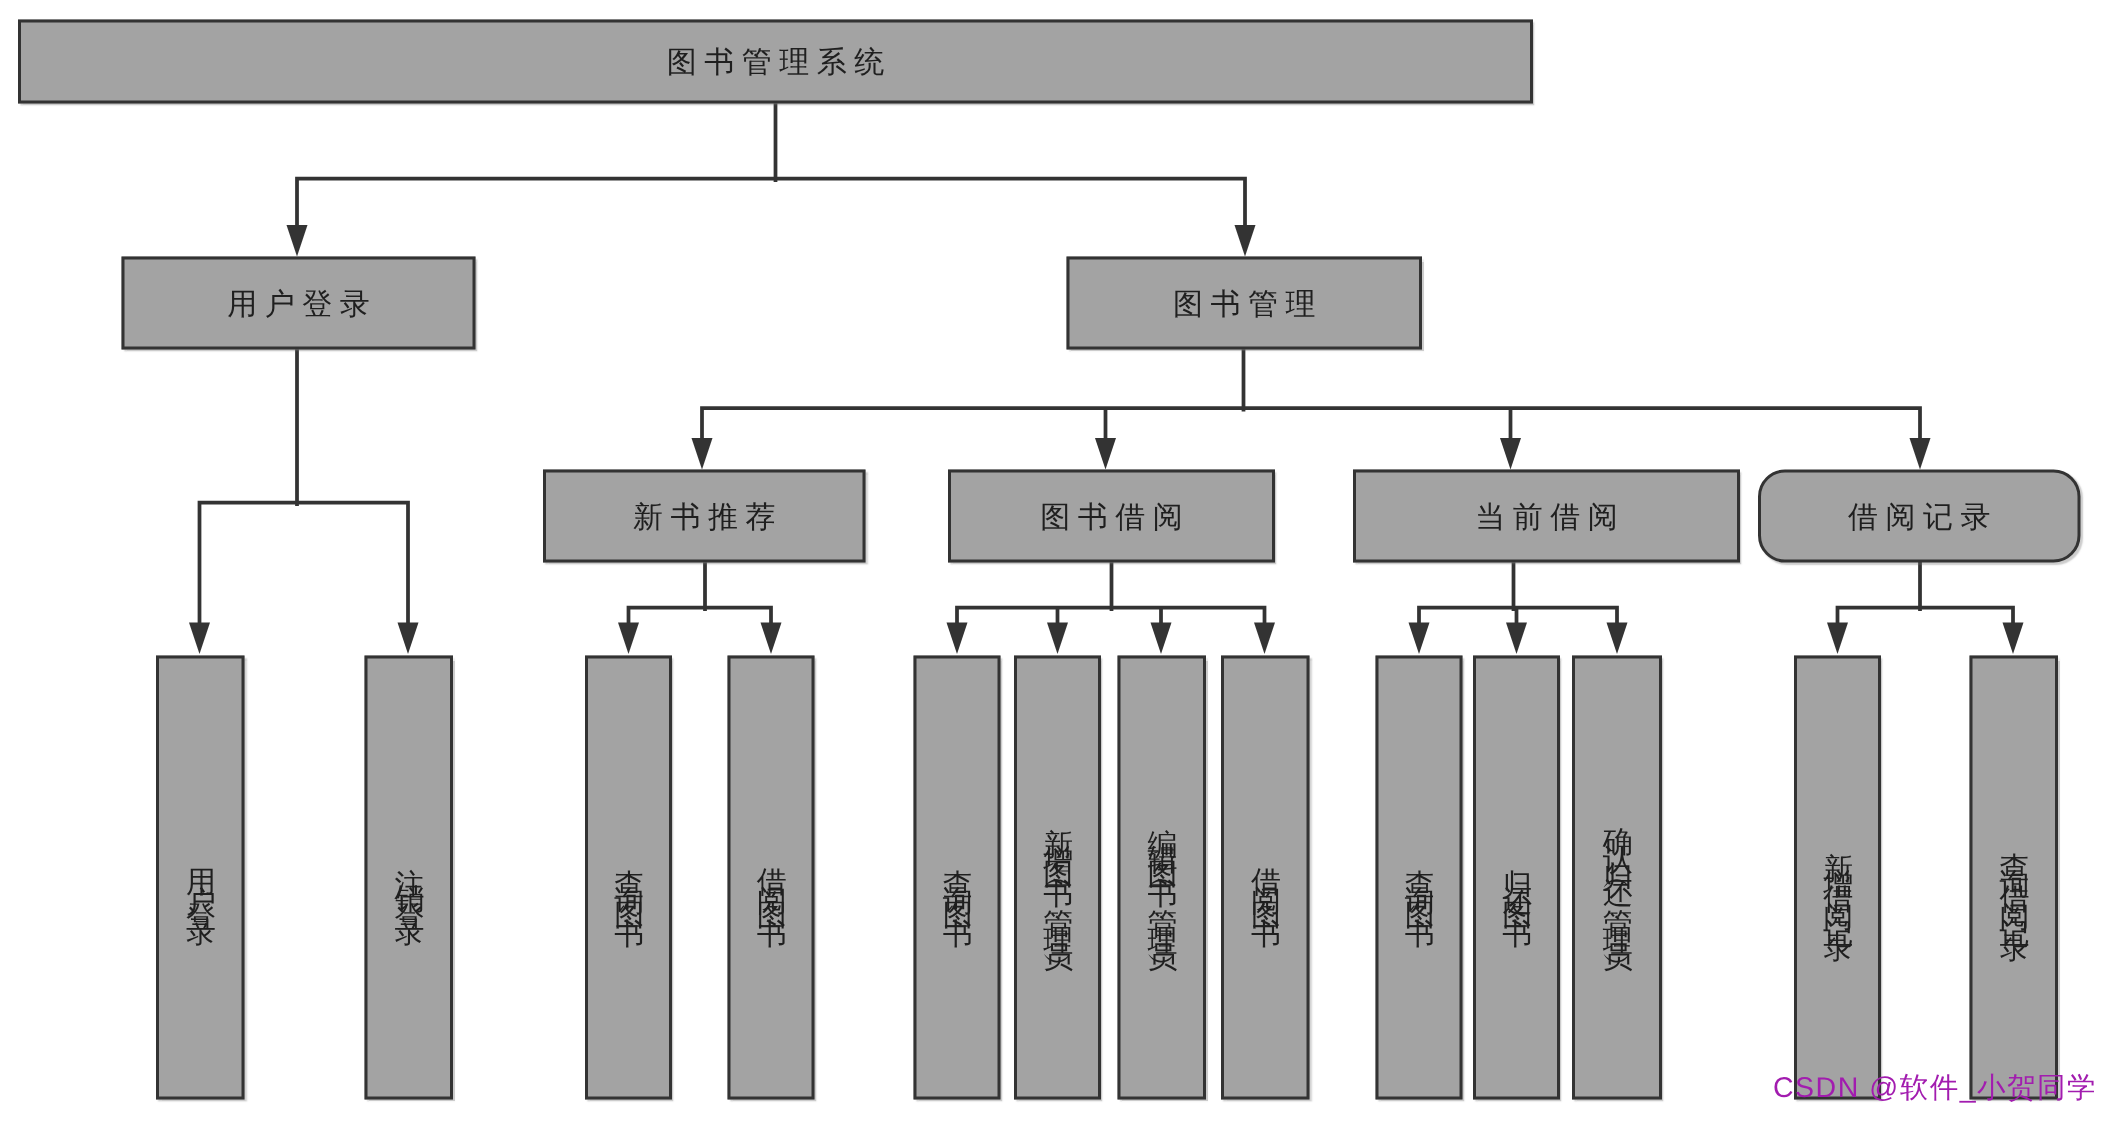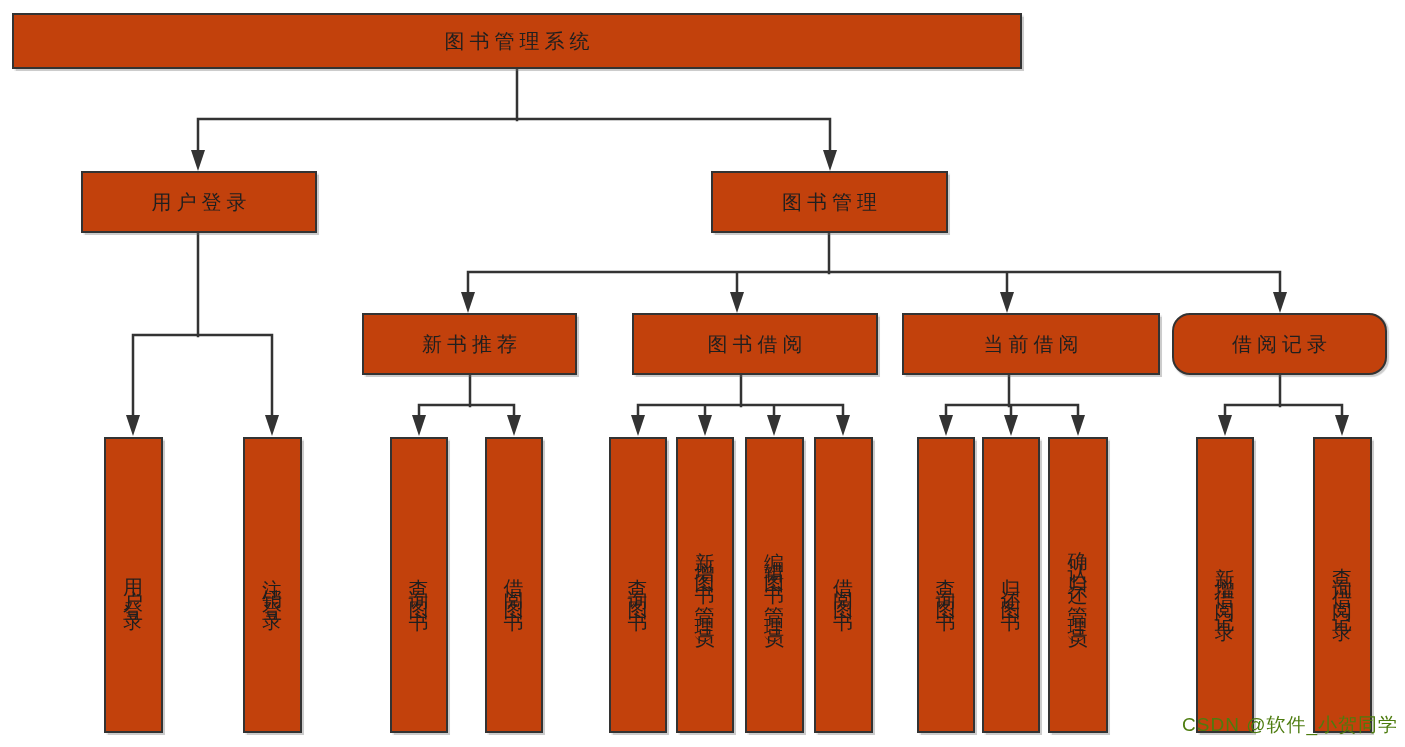--- a/index.html
+++ b/index.html
@@ -20,21 +20,21 @@
     left: 0; top: 0;
     width: 1405px;
     height: 747px;
     z-index: 1;
     pointer-events: none;
   }
   .box {
     position: absolute;
     box-sizing: border-box;
     border: 2.5px solid #333333;
-    background: #c2410c;
+    background: #a3a3a3;
     display: flex;
     align-items: center;
     justify-content: center;
     z-index: 2;
     box-shadow: 1.5px 1.5px 1px rgba(110,110,110,0.35);
     color: #1f1f1f;
   }
   .hnode {
     font-size: 20px;
     letter-spacing: 5px;
@@ -56,21 +56,21 @@
     line-height: 1;
     color: #1f1f1f;
   }
   .watermark {
     position: absolute;
     right: 7px;
     top: 712px;
     z-index: 5;
     font-size: 19px;
     letter-spacing: 1px;
-    color: #4d7c0f;
+    color: #a21caf;
     white-space: nowrap;
   }
 </style>
 </head>
 <body>
 
 <div id="canvas">
 
   <svg id="connectors" viewBox="0 0 1405 747" xmlns="http://www.w3.org/2000/svg">
     <path d="M517 68 V120
@@ -136,21 +136,21 @@
   <div class="box hnode lvl2" style="left:81px; width:236px;">
     <span>用户登录</span>
   </div>
   <div class="box hnode lvl2" style="left:711px; width:237px;">
     <span>图书管理</span>
   </div>
 
   <div class="box hnode lvl3" style="left:362px; width:215px;">
     <span>新书推荐</span>
   </div>
-  <div class="box hnode lvl3" style="left:632px; width:246px;">
+  <div class="box hnode lvl3" style="left:632px; width:218px;">
     <span>图书借阅</span>
   </div>
   <div class="box hnode lvl3" style="left:902px; width:258px;">
     <span>当前借阅</span>
   </div>
   <div class="box hnode lvl3" style="left:1172px; width:215px;border-radius:18px;">
     <span>借阅记录</span>
   </div>
 
   <div class="box leaf" style="left:104px; width:59px;">

